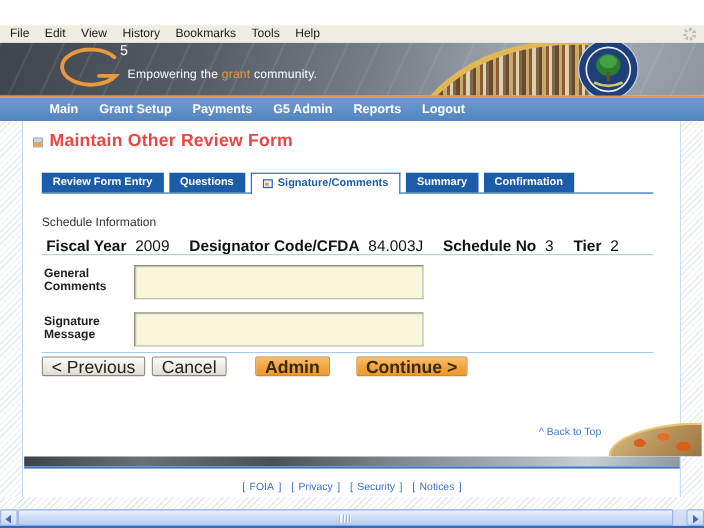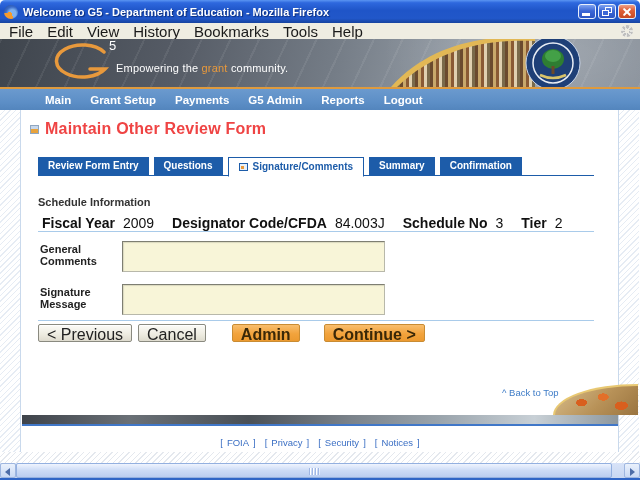--- a/index.html
+++ b/index.html
@@ -22,21 +22,21 @@
     background:linear-gradient(180deg,#7FA3F0 0%,#3B67D6 45%,#2B55C4 100%);}
   .wbtn.close{background:linear-gradient(180deg,#F0A088 0%,#E06039 40%,#C84A24 100%);}
   .glyph-min{position:absolute;left:3px;bottom:2px;width:8px;height:3px;background:#fff;}
   .glyph-rest1{position:absolute;left:6px;top:2px;width:7px;height:6px;border:1px solid #fff;background:rgba(0,0,0,0);}
   .glyph-rest2{position:absolute;left:3px;top:5px;width:7px;height:6px;border:1px solid #fff;background:#3B67D6;}
   .glyph-x1,.glyph-x2{position:absolute;left:3px;top:6px;width:10px;height:2px;background:#fff;border-radius:1px;}
   .glyph-x1{transform:rotate(45deg);} .glyph-x2{transform:rotate(-45deg);}
 
   
   .menubar{position:absolute;left:0;top:23px;width:640px;height:16px;background:#EFEDE2;
-    display:flex;align-items:center;font-size:15px;color:#1a1a1a;padding-left:2px;}
+    display:flex;align-items:center;font-size:11px;color:#1a1a1a;padding-left:2px;}
   .menu-item{padding:1px 7px;cursor:default;}
   .throbber{position:absolute;right:7px;top:2px;width:12px;height:12px;border-radius:50%;
     background:
       radial-gradient(circle,#EFEDE2 0 2.5px,rgba(0,0,0,0) 2.5px),
       repeating-conic-gradient(#BFBFBF 0 25deg,#E7E7E2 25deg 50deg);}
 
   
   .banner{position:absolute;left:0;top:39px;width:640px;height:48px;overflow:hidden;
     background:
       radial-gradient(ellipse 260px 120px at 88% 30%,rgba(255,255,255,.14),rgba(0,0,0,0) 70%),
@@ -78,21 +78,21 @@
 
   .tabs{position:absolute;left:16px;top:47px;width:556px;height:19px;
     display:flex;align-items:flex-start;border-bottom:1px solid #1D5CA9;}
   .tab{background:#1D5CA9;color:#fff;font-size:10px;font-weight:bold;
     padding:3px 10px 4px;margin-right:5px;white-space:nowrap;cursor:pointer;}
   .tab.active{background:#fff;color:#1D5CA9;border:1px solid #1D5CA9;border-bottom:1px solid #fff;
     margin-bottom:-1px;display:flex;align-items:center;gap:5px;padding:3px 10px 4px;}
   .tabicon{position:relative;width:9px;height:8px;border:1px solid #1D5CA9;background:#E8F0F8;}
   .tabicon::after{content:"";position:absolute;left:1px;top:2px;width:3px;height:3px;background:#E8993C;}
 
-  .section-title{position:absolute;left:16px;top:86px;font-size:11px;font-weight:bold;color:#333;}
+  .section-title{position:absolute;left:16px;top:86px;font-size:11px;font-weight:normal;color:#333;}
   .sched{position:absolute;left:20px;top:105px;display:flex;align-items:baseline;font-size:14px;color:#111;}
   .sl{font-weight:bold;margin-right:8px;}
   .sv{margin-right:18px;}
   .hr-blue{position:absolute;left:16px;width:556px;height:1px;background:#A9CBEA;}
   .hr1{top:121px;} .hr2{top:210px;}
 
   .fld-label{position:absolute;left:18px;font-size:11px;font-weight:bold;color:#222;width:80px;line-height:12px;}
   .lab1{top:133px;} .lab2{top:176px;}
   .ta{position:absolute;left:100px;width:263px;height:31px;background:#F8F5D8;
     border:1px solid #7E7E72;border-bottom-color:#B8B8AA;border-right-color:#B8B8AA;
@@ -102,21 +102,21 @@
 
   .buttons{position:absolute;left:16px;top:214px;display:flex;align-items:center;}
   .btn{font-size:16px;height:18px;padding:1px 8px;border-radius:2px;cursor:pointer;
     font-family:"Liberation Sans",sans-serif;}
   .btn.gray{background:linear-gradient(180deg,#FCFBF7,#EDEBE0 60%,#DEDBCE);
     border:1px solid #8A8A80;color:#222;box-shadow:inset 0 1px 0 #fff;}
   .btn.orange{background:linear-gradient(180deg,#F8BE6E,#F2A33C 55%,#EC9A30);
     border:1px solid #C98C33;color:#3A2808;font-weight:bold;}
   .sp6{width:6px;} .sp26{width:26px;} .sp24{width:24px;}
 
-  .backtotop{position:absolute;left:468px;top:277px;font-size:9.5px;color:#3E7CC7;cursor:pointer;white-space:nowrap;margin-left:12px;}
+  .backtotop{position:absolute;left:468px;top:277px;font-size:9.5px;color:#3E7CC7;cursor:pointer;white-space:nowrap;}
 
   
   .chairs{position:absolute;left:553px;top:384px;width:85px;height:31px;z-index:3;
     border-top-left-radius:100% 100%;border-top:2px solid #E8C872;border-left:2px solid #E8C872;
     background:
       radial-gradient(ellipse 9px 6px at 32% 58%,#D95F1E 0 60%,rgba(0,0,0,0) 61%),
       radial-gradient(ellipse 9px 6px at 58% 38%,#E2702A 0 60%,rgba(0,0,0,0) 61%),
       radial-gradient(ellipse 11px 7px at 80% 68%,#D95F1E 0 60%,rgba(0,0,0,0) 61%),
       linear-gradient(135deg,#D8BE8E 0%,#B89258 55%,#9A7440 100%);}
   .metal-bar{position:absolute;left:22px;top:415px;width:596px;height:11px;z-index:2;
@@ -143,37 +143,20 @@
     background:linear-gradient(180deg,#EFF4FE,#CCDBF6 50%,#BACDF0);}
   .grip{position:absolute;left:50%;top:4px;width:11px;height:7px;transform:translateX(-50%);
     background:repeating-linear-gradient(90deg,#9FB6E4 0 1px,#FFFFFF 1px 2px,rgba(0,0,0,0) 2px 3px);}
   .win-bottom{position:absolute;left:0;top:478px;width:640px;height:2px;background:#2F65C6;}
 </style>
 </head>
 <body>
 
 <div id="window">
 
-  <div class="titlebar">
-    <div class="ff-icon"></div>
-    <div class="wtitle">Welcome to G5 - Department of Education - Mozilla Firefox</div>
-    <div class="wbtns">
-      <div class="wbtn">
-          <span class="glyph-min"></span>
-        </div>
-      <div class="wbtn">
-        <span class="glyph-rest1"></span>
-        <span class="glyph-rest2"></span>
-      </div>
-      <div class="wbtn close">
-        <span class="glyph-x1"></span>
-        <span class="glyph-x2"></span>
-      </div>
-    </div>
-  </div>
 
   <div class="menubar">
     <span class="menu-item">File</span>
     <span class="menu-item">Edit</span>
     <span class="menu-item">View</span>
     <span class="menu-item">History</span>
     <span class="menu-item">Bookmarks</span>
     <span class="menu-item">Tools</span>
     <span class="menu-item">Help</span>
     <span class="throbber"></span>

